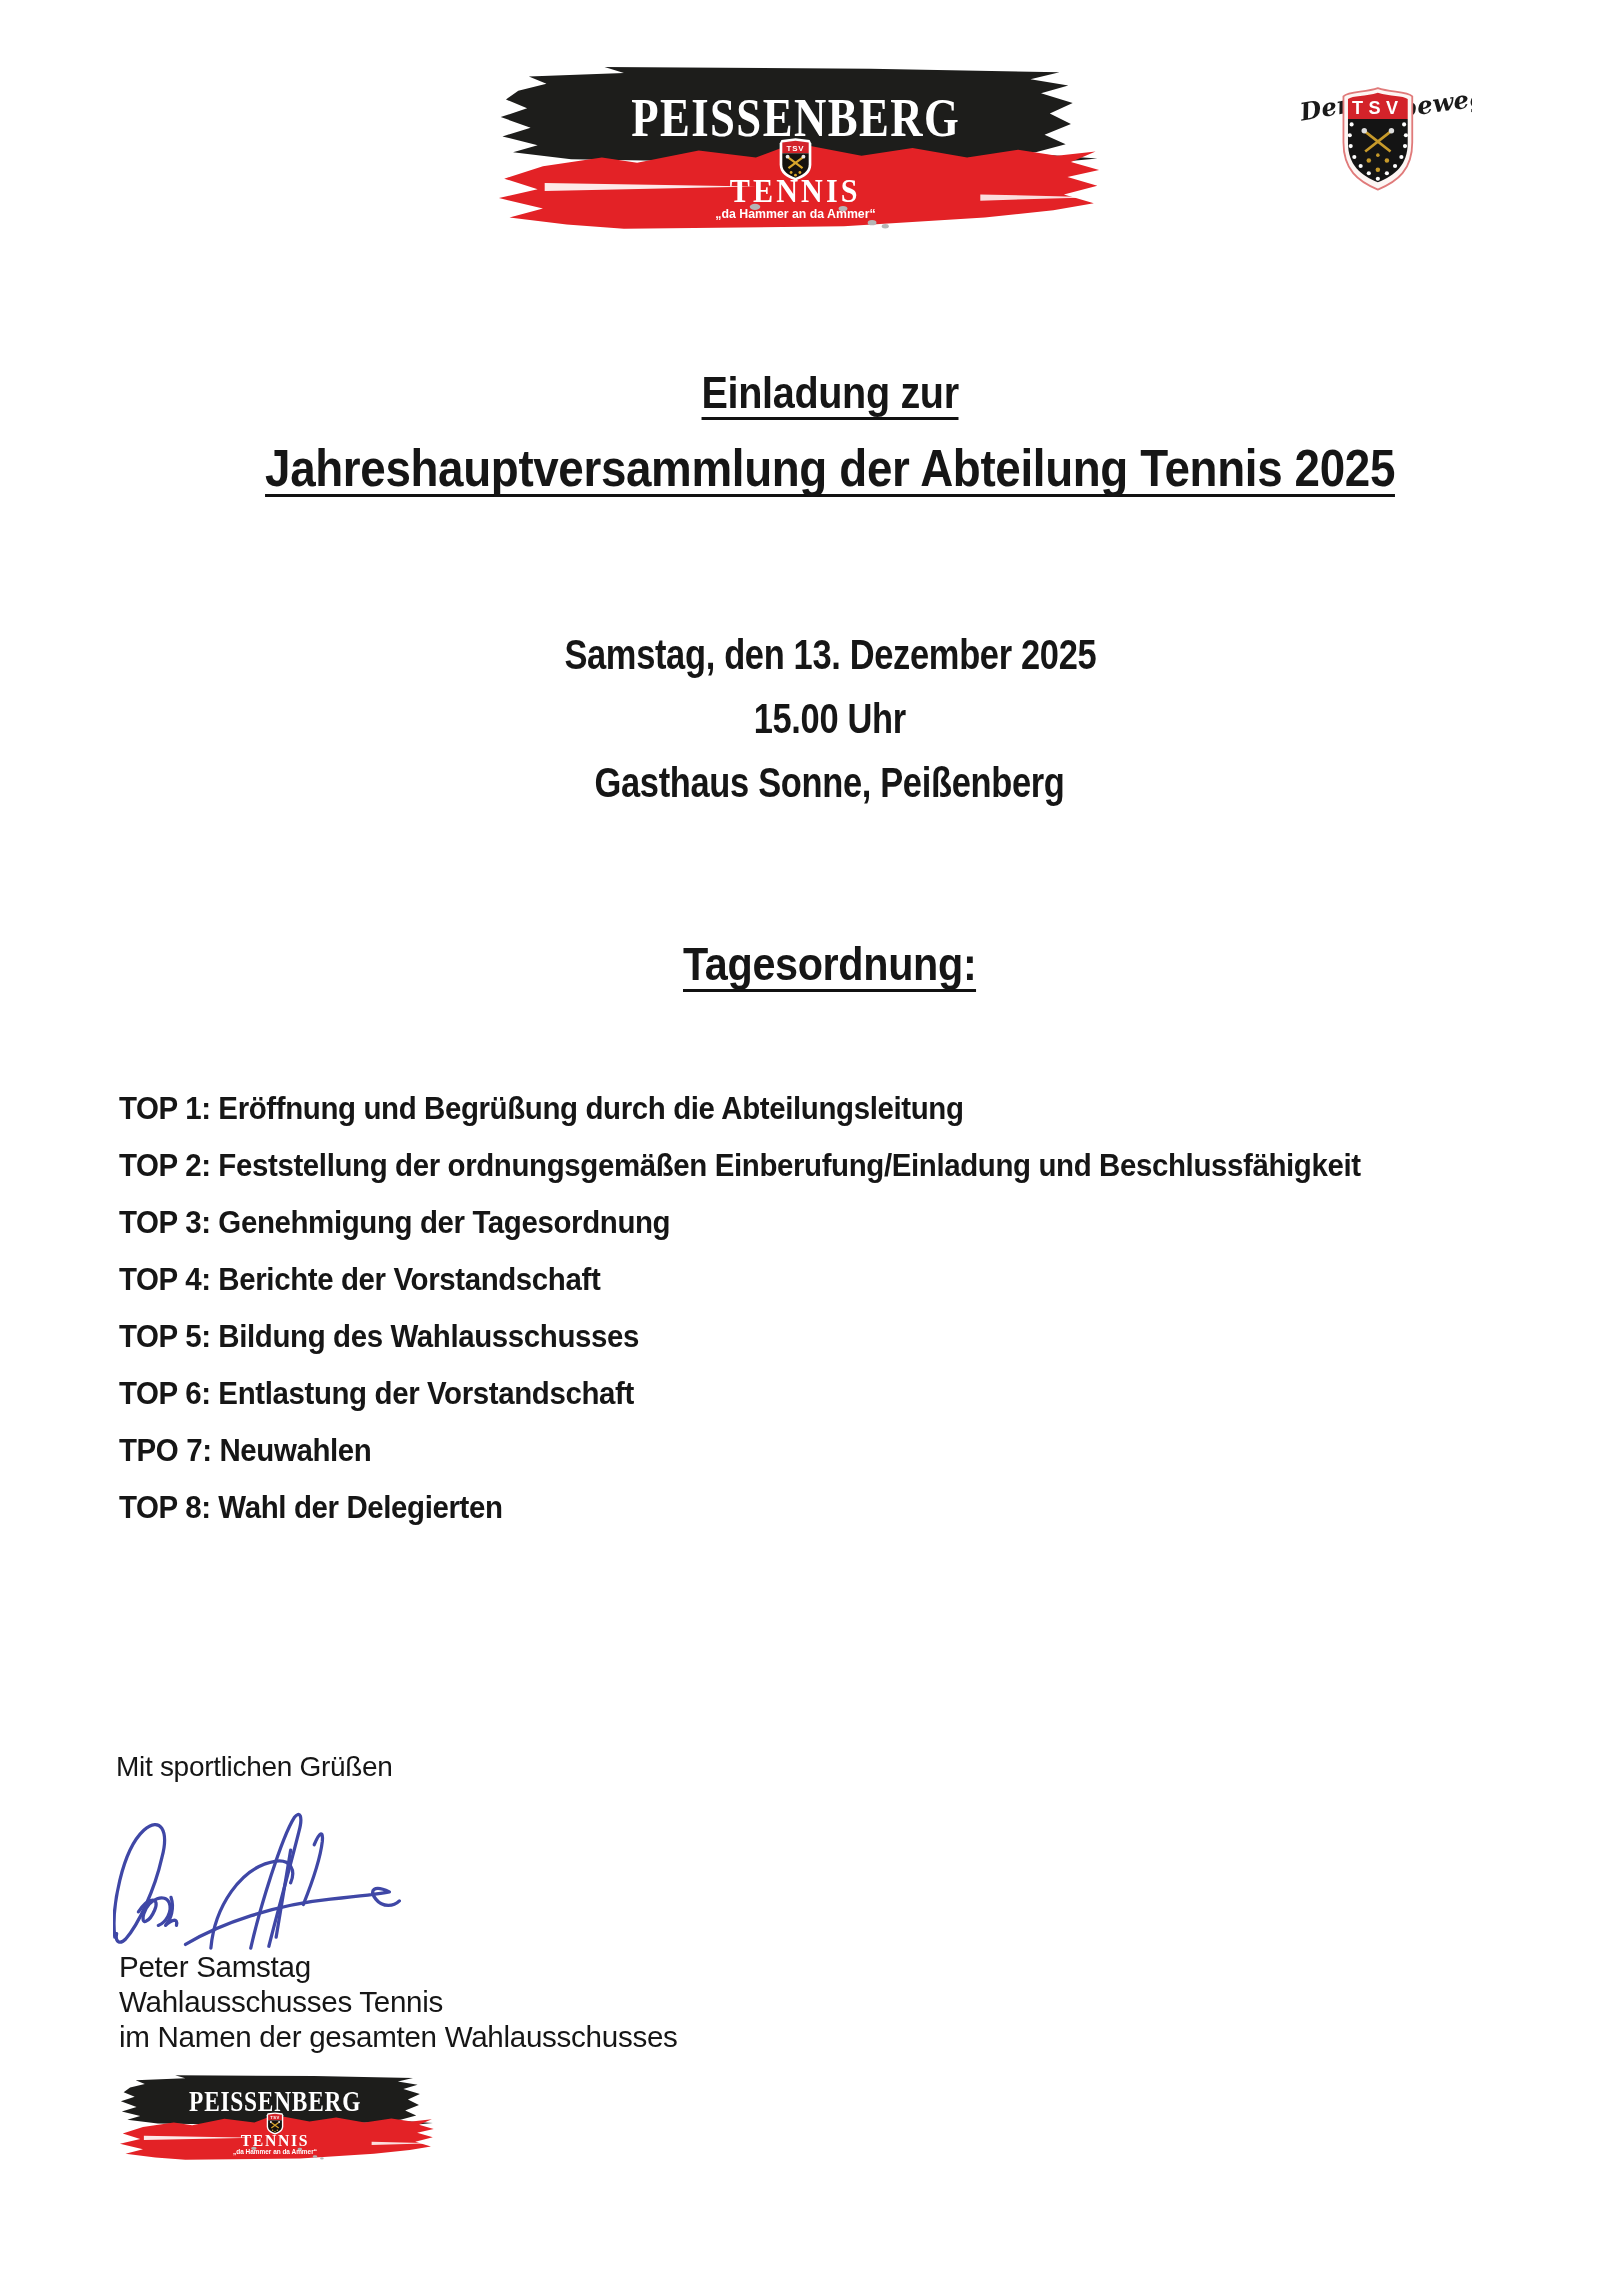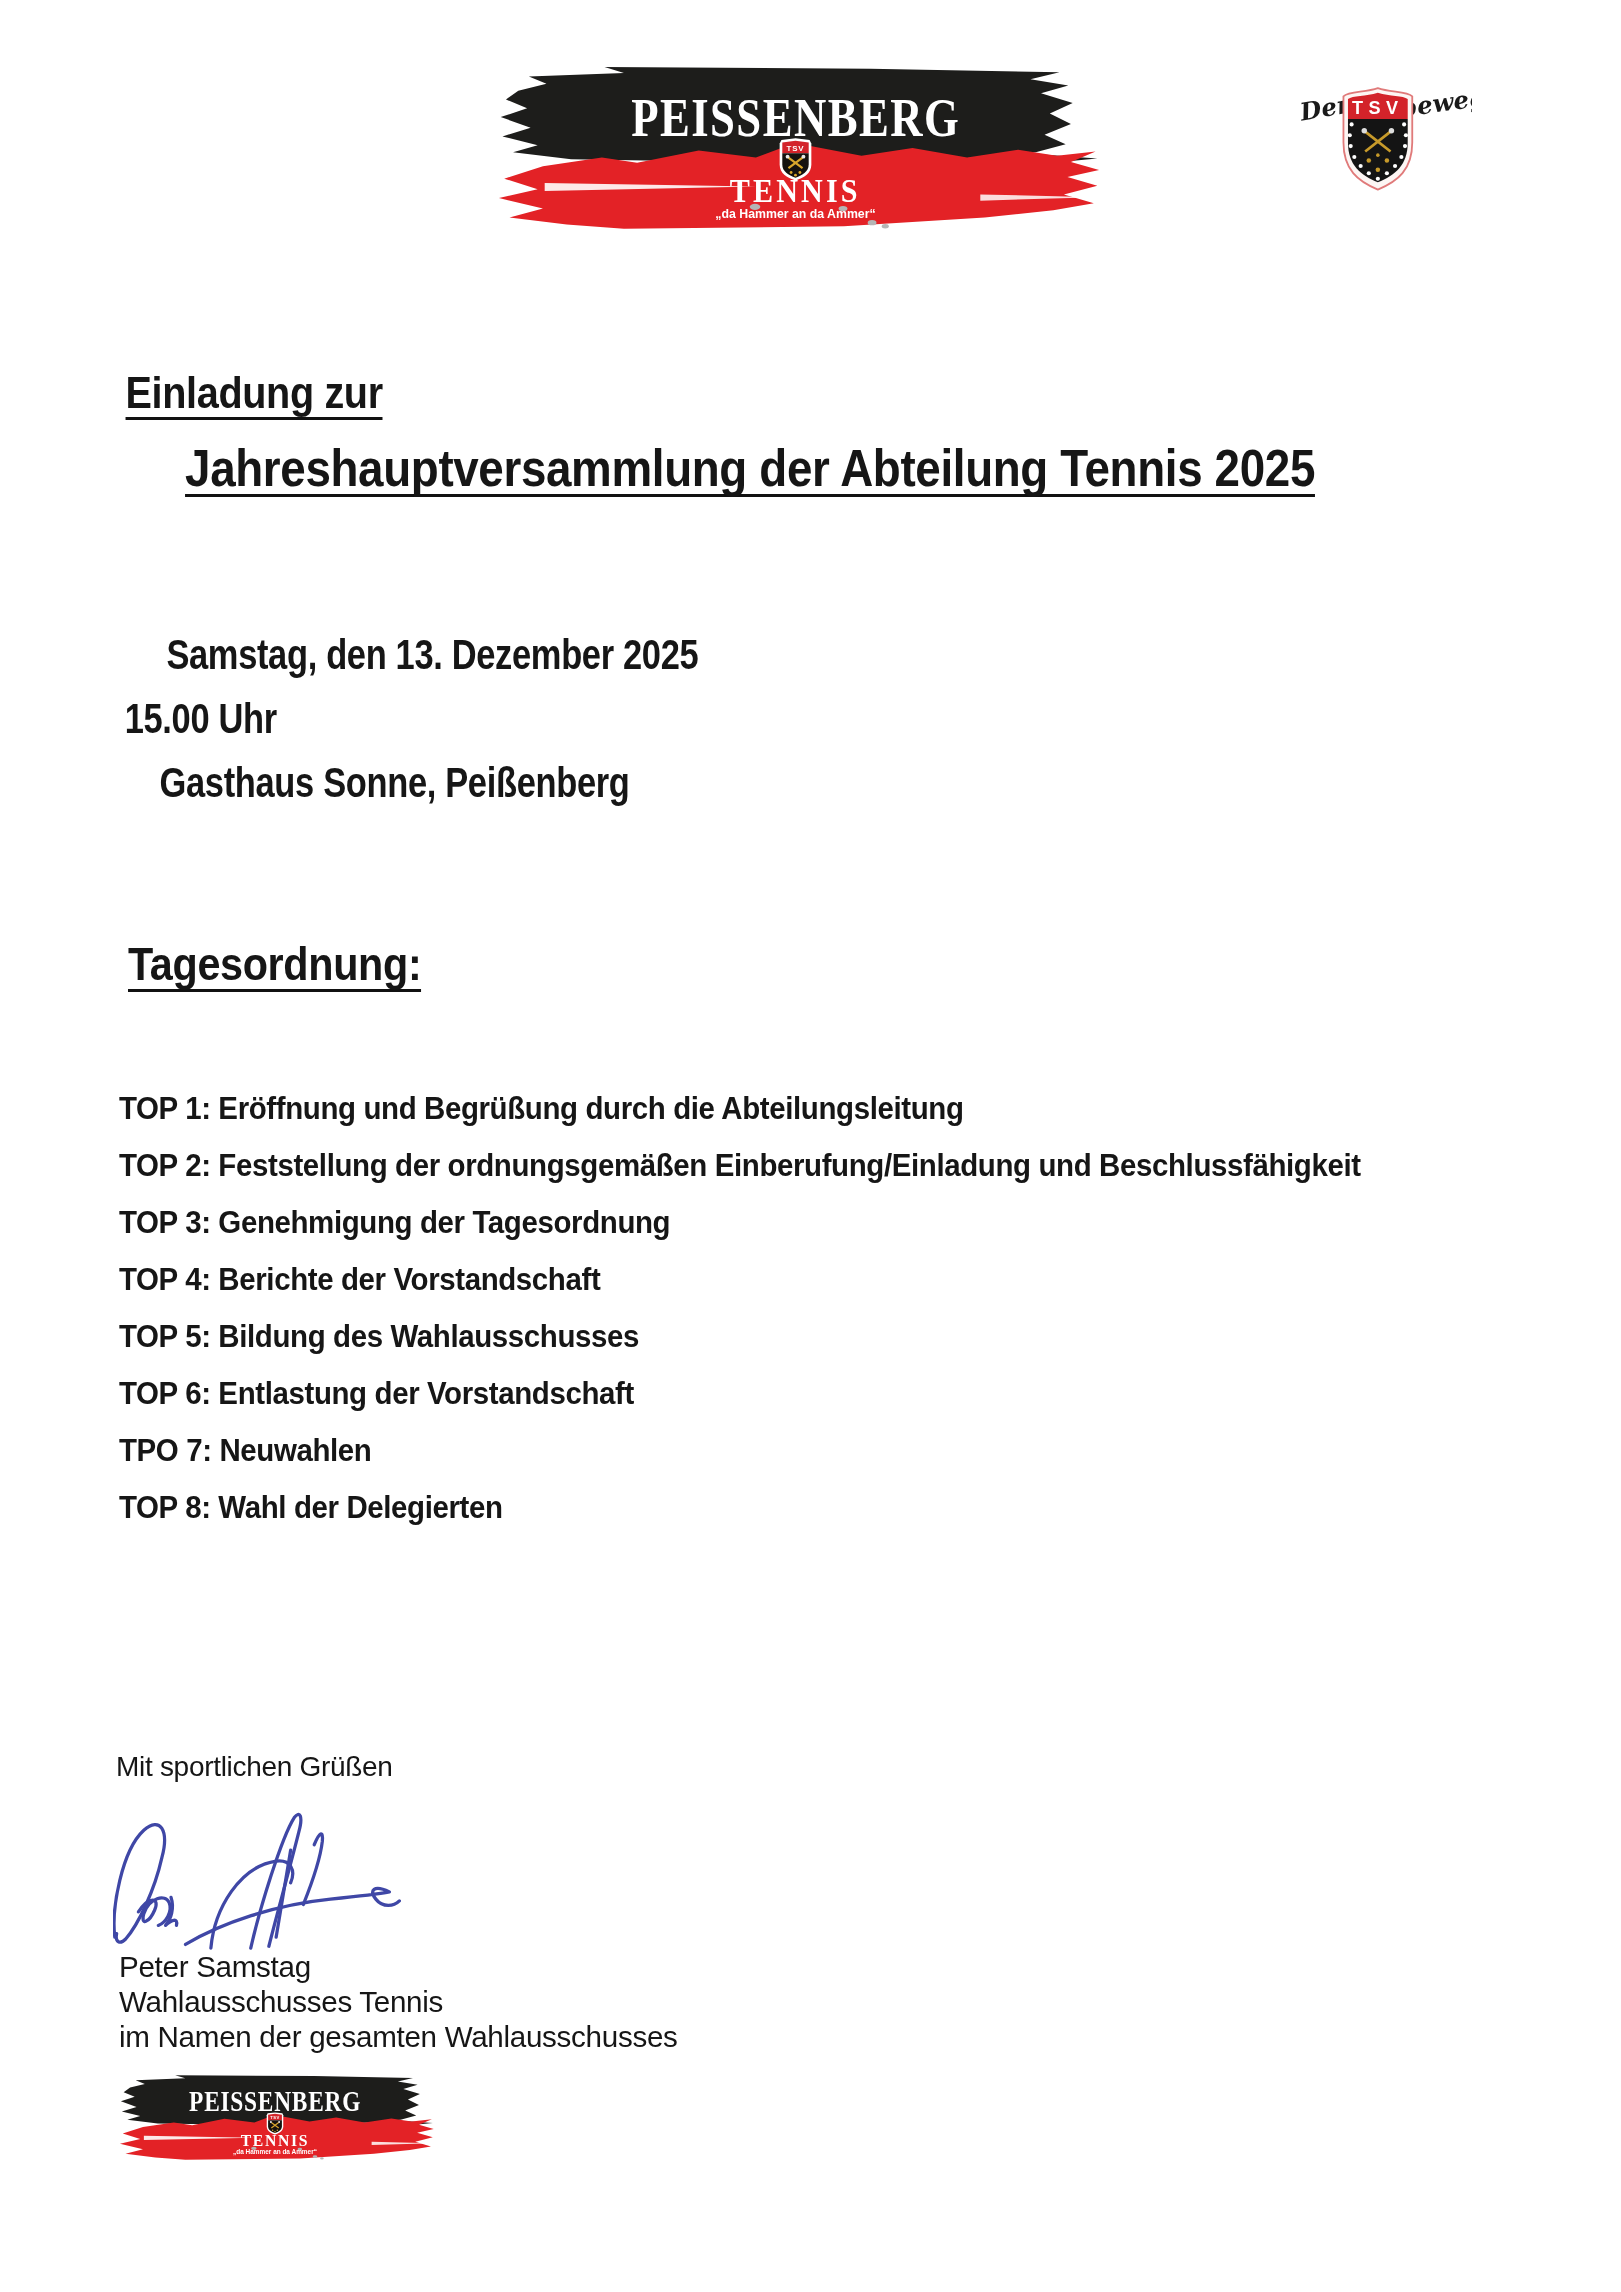--- a/index.html
+++ b/index.html
@@ -1,19 +1,19 @@
 <!DOCTYPE html>
 <html style="font-size:14.3px"><head>
 <meta charset="utf-8">
 <style>
   html,body{margin:0;padding:0;background:#ffffff;}
   .page{position:relative;width:1584px;height:2293px;background:#ffffff;overflow:hidden;
         font-family:"Liberation Sans","DejaVu Sans",sans-serif;color:#161616;text-decoration:underline;}
   .abs{position:absolute;}
-  .centered{left:108px;width:1444px;}
+  .centered{left:108px;width:1444px;text-align:center;}
   .b{font-weight:bold;}
   
   .cx88{display:inline-block;transform:scaleX(0.88);transform-origin:50% 50%;letter-spacing:-0.4px;white-space:nowrap;}
   .cx82{display:inline-block;transform:scaleX(0.82);transform-origin:50% 50%;letter-spacing:-0.4px;white-space:nowrap;}
   .cxl{display:inline-block;transform:scaleX(0.95);transform-origin:0 50%;letter-spacing:-0.4px;white-space:nowrap;}
   .underl{border-bottom:3.6px solid #111111;padding-bottom:1.8px;}
   .title1{top:370px;font-size:45px;line-height:45px;}
   .title2{top:445px;font-size:52px;line-height:47px;}
   .dates{top:623px;font-size:42px;line-height:64px;}
   .agenda-head{top:940px;font-size:47px;line-height:47px;}

